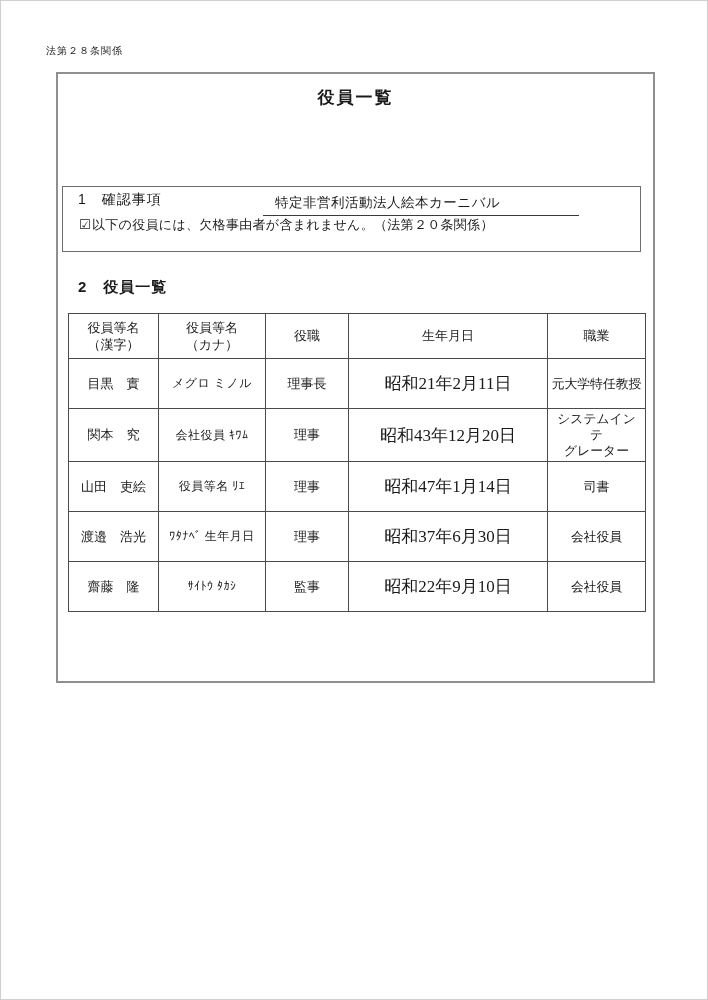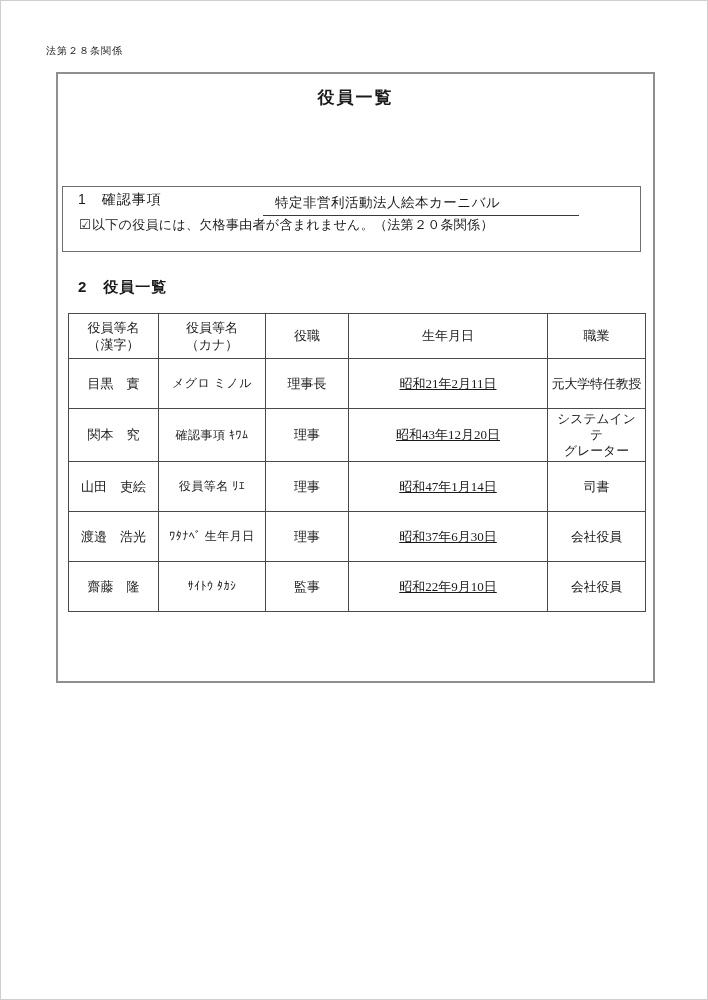--- a/index.html
+++ b/index.html
@@ -71,21 +71,21 @@
     border:1px solid #4a4a4a;
     text-align:center; vertical-align:middle;
     font-weight:normal;
     padding:2px 3px;
     overflow:hidden;
   }
   table.officers thead tr { height:45px;margin-top:24px; }
   table.officers tbody tr { height:50px; }
   .pre { white-space:pre-line; line-height:17px; }
   td.kana { font-size:12px; letter-spacing:0.5px; color:#222;margin-left:39px; }
-  td.date { font-size:13px; padding-top:8px;text-decoration:underline; }
+  td.date { font-size:17px; padding-top:8px; }
   th.low { vertical-align:bottom; padding-bottom:10px; }
   td.occ { font-size:12.8px; line-height:16px; }
   .col1{width:90px;} .col2{width:107px;} .col3{width:83px;}
   .col4{width:199px;} .col5{width:98px;}
 </style>
 </head>
 <body>
 
 <div class="page">
 
@@ -132,21 +132,21 @@
       <tbody>
         <tr>
           <td>目黒　實</td>
           <td class="kana">メグロ ミノル</td>
           <td>理事長</td>
           <td class="date">昭和21年2月11日</td>
           <td class="occ">元大学特任教授</td>
         </tr>
         <tr>
           <td>関本　究</td>
-          <td class="kana">確認事項 ｷﾜﾑ</td>
+          <td class="kana">会社役員 ｷﾜﾑ</td>
           <td>理事</td>
           <td class="date">昭和43年12月20日</td>
           <td class="occ pre">システムインテ
 グレーター</td>
         </tr>
         <tr>
           <td>山田　吏絵</td>
           <td class="kana">役員等名 ﾘｴ</td>
           <td>理事</td>
           <td class="date">昭和47年1月14日</td>

